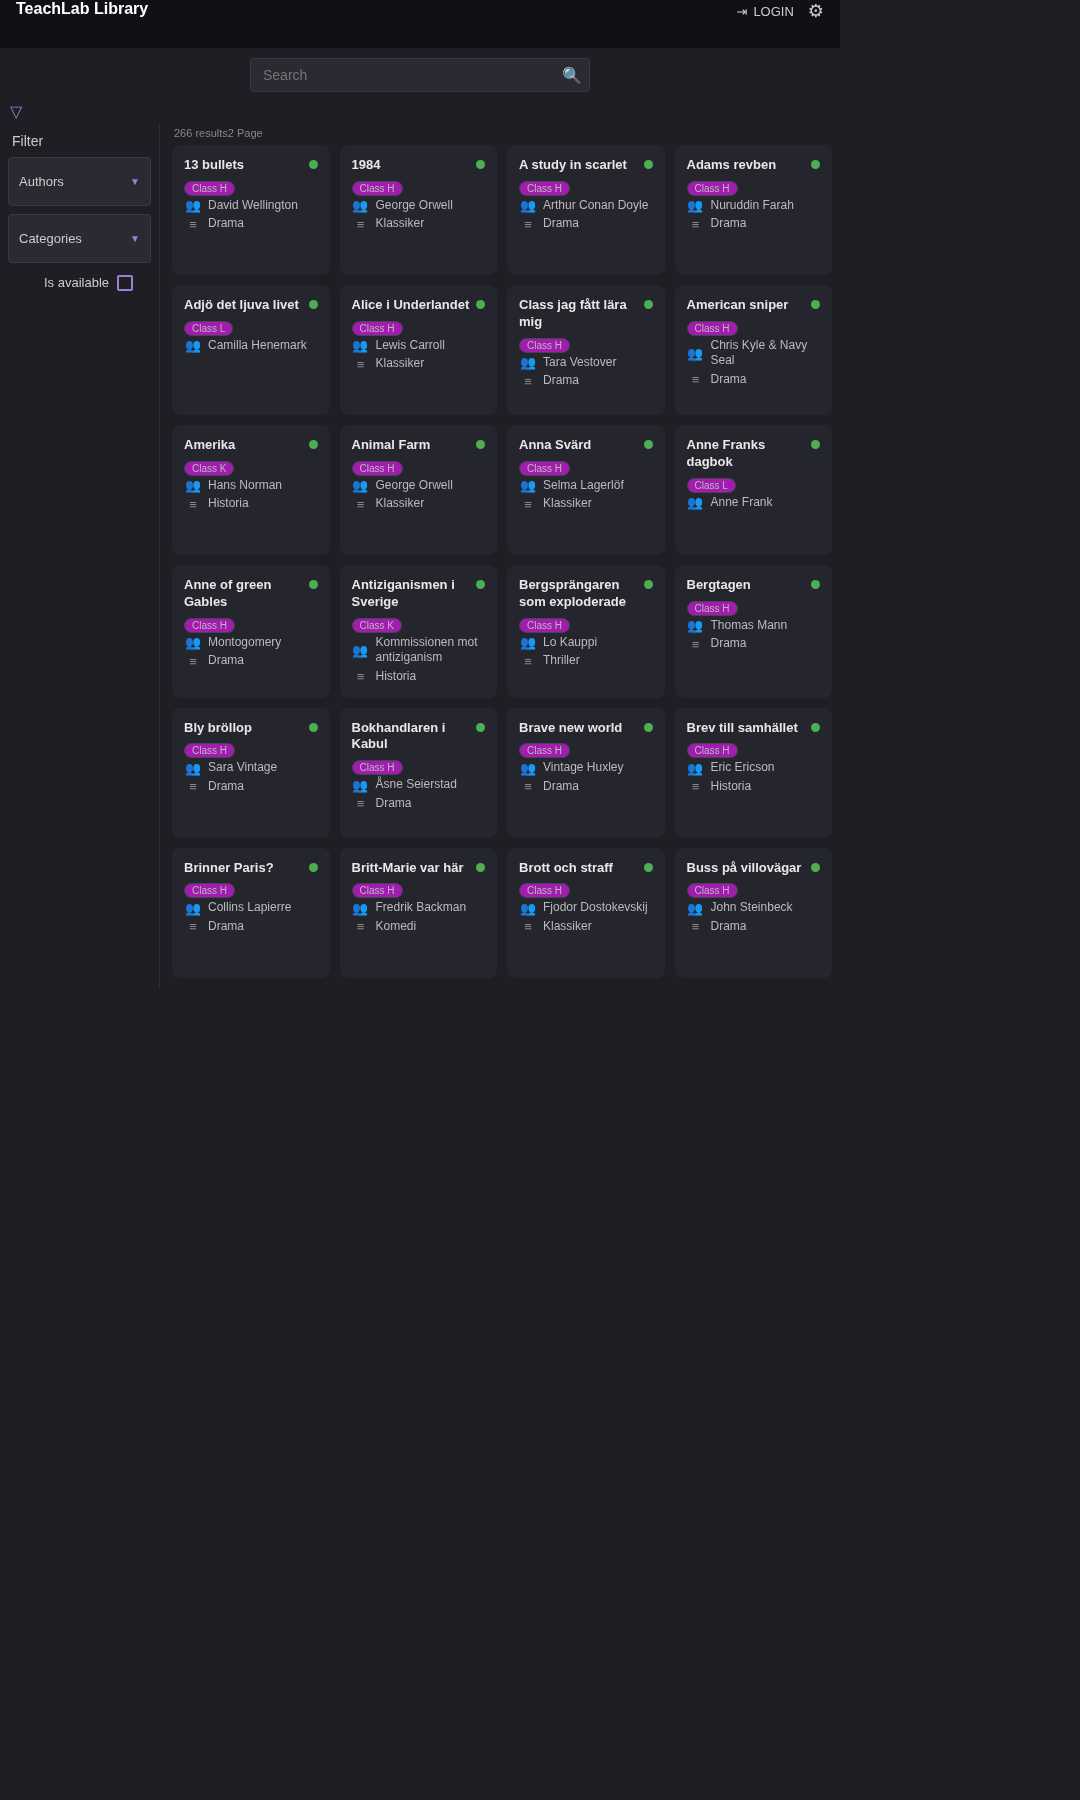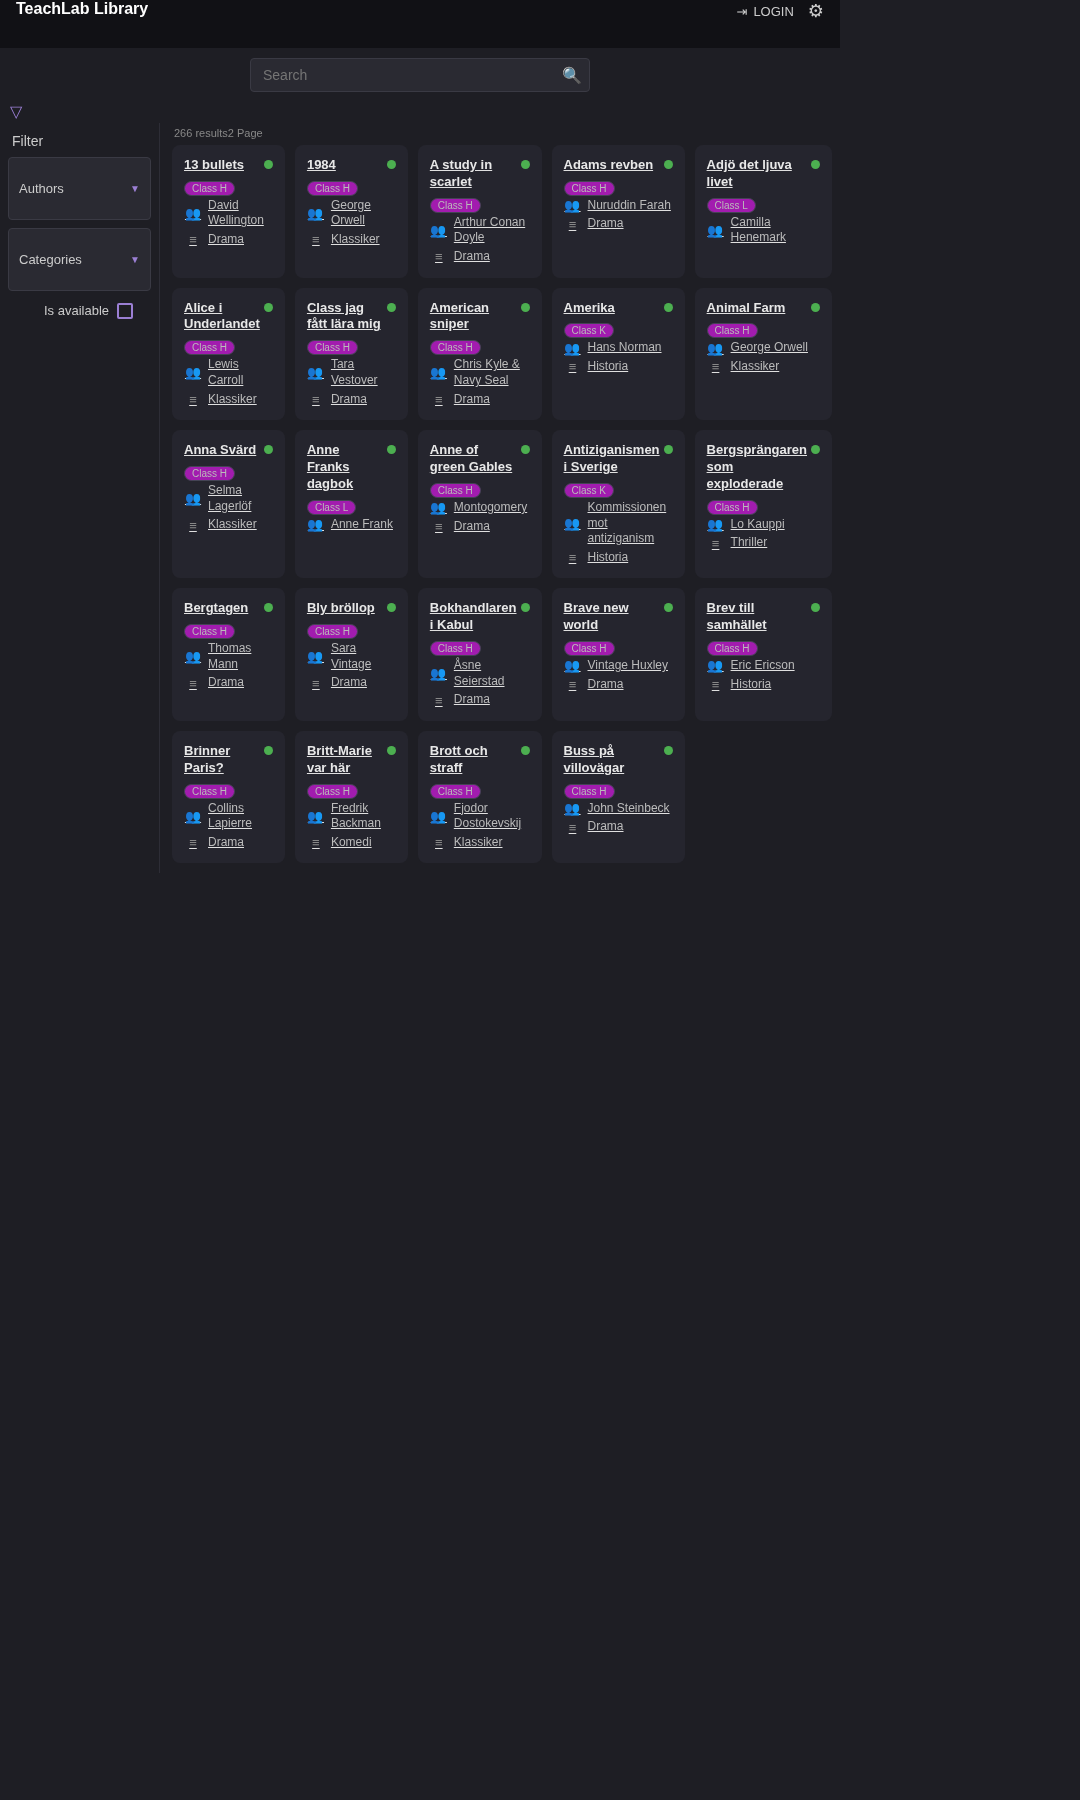--- a/index.html
+++ b/index.html
@@ -92,21 +92,21 @@
       color: #ccc;
       margin-bottom: 8px;
       padding-left: 4px;
     }
     .dropdown-btn {
       width: 100%;
       background: #2a2a32;
       border: 1px solid #3a3a44;
       border-radius: 4px;
       color: #ccc;
-      padding: 23px 10px;
+      padding: 16px 10px;
       font-size: 13px;
       display: flex;
       justify-content: space-between;
       align-items: center;
       cursor: pointer;
       margin-bottom: 8px;
     }
     .dropdown-btn .chevron { font-size: 10px; color: #9b7fd4; }
     .is-available-row {
       display: flex;
@@ -133,23 +133,22 @@
     .results-header {
       display: flex;
       justify-content: flex-start;
       align-items: center;
       font-size: 11px;
       color: #888;
       padding: 2px 2px 6px 2px;
     }
     .books-grid {
       display: grid;
-      grid-template-columns: repeat(5, 1fr);
+      grid-template-columns: repeat(4, 1fr);
       gap: 10px;
-      text-decoration: underline;
     }
     .book-card {
       background: #25252e;
       border-radius: 8px;
       padding: 12px 12px 10px 12px;
       position: relative;
       min-height: 130px;
     }
     .book-card-header {
       display: flex;

